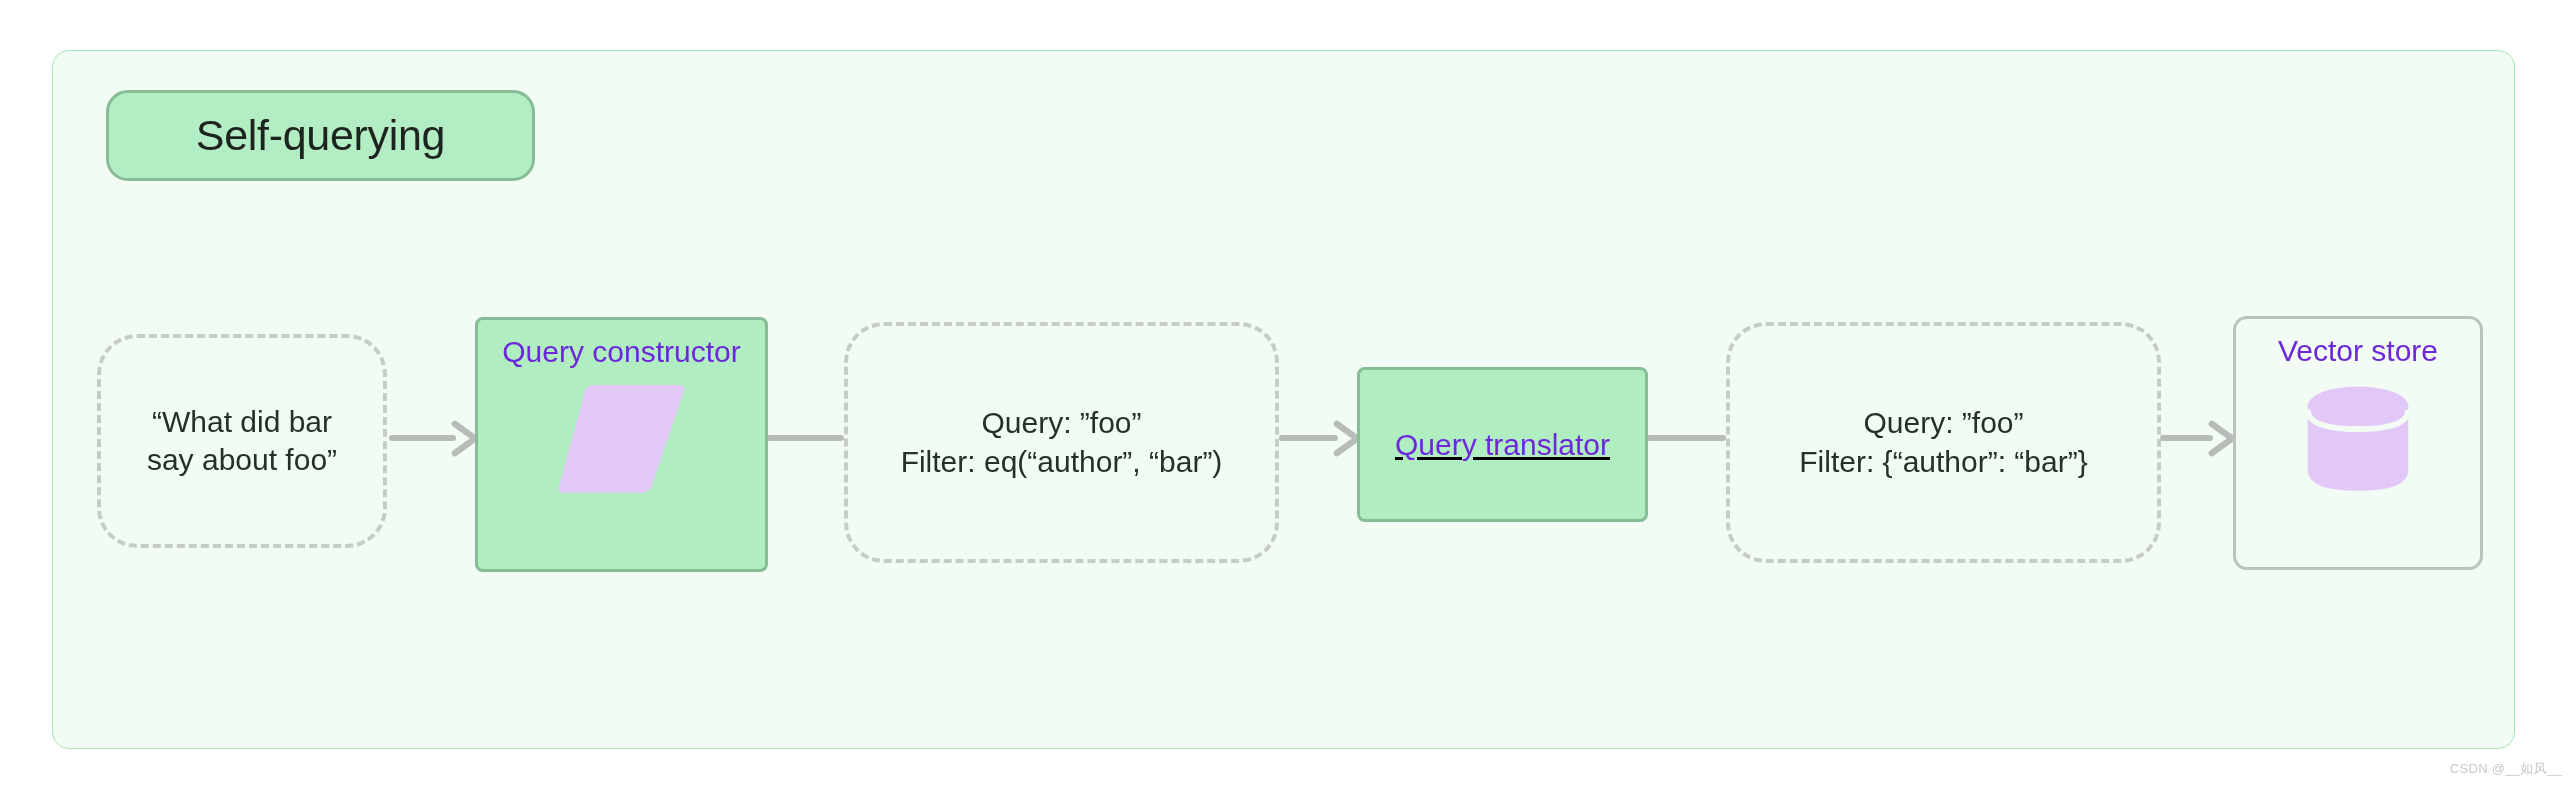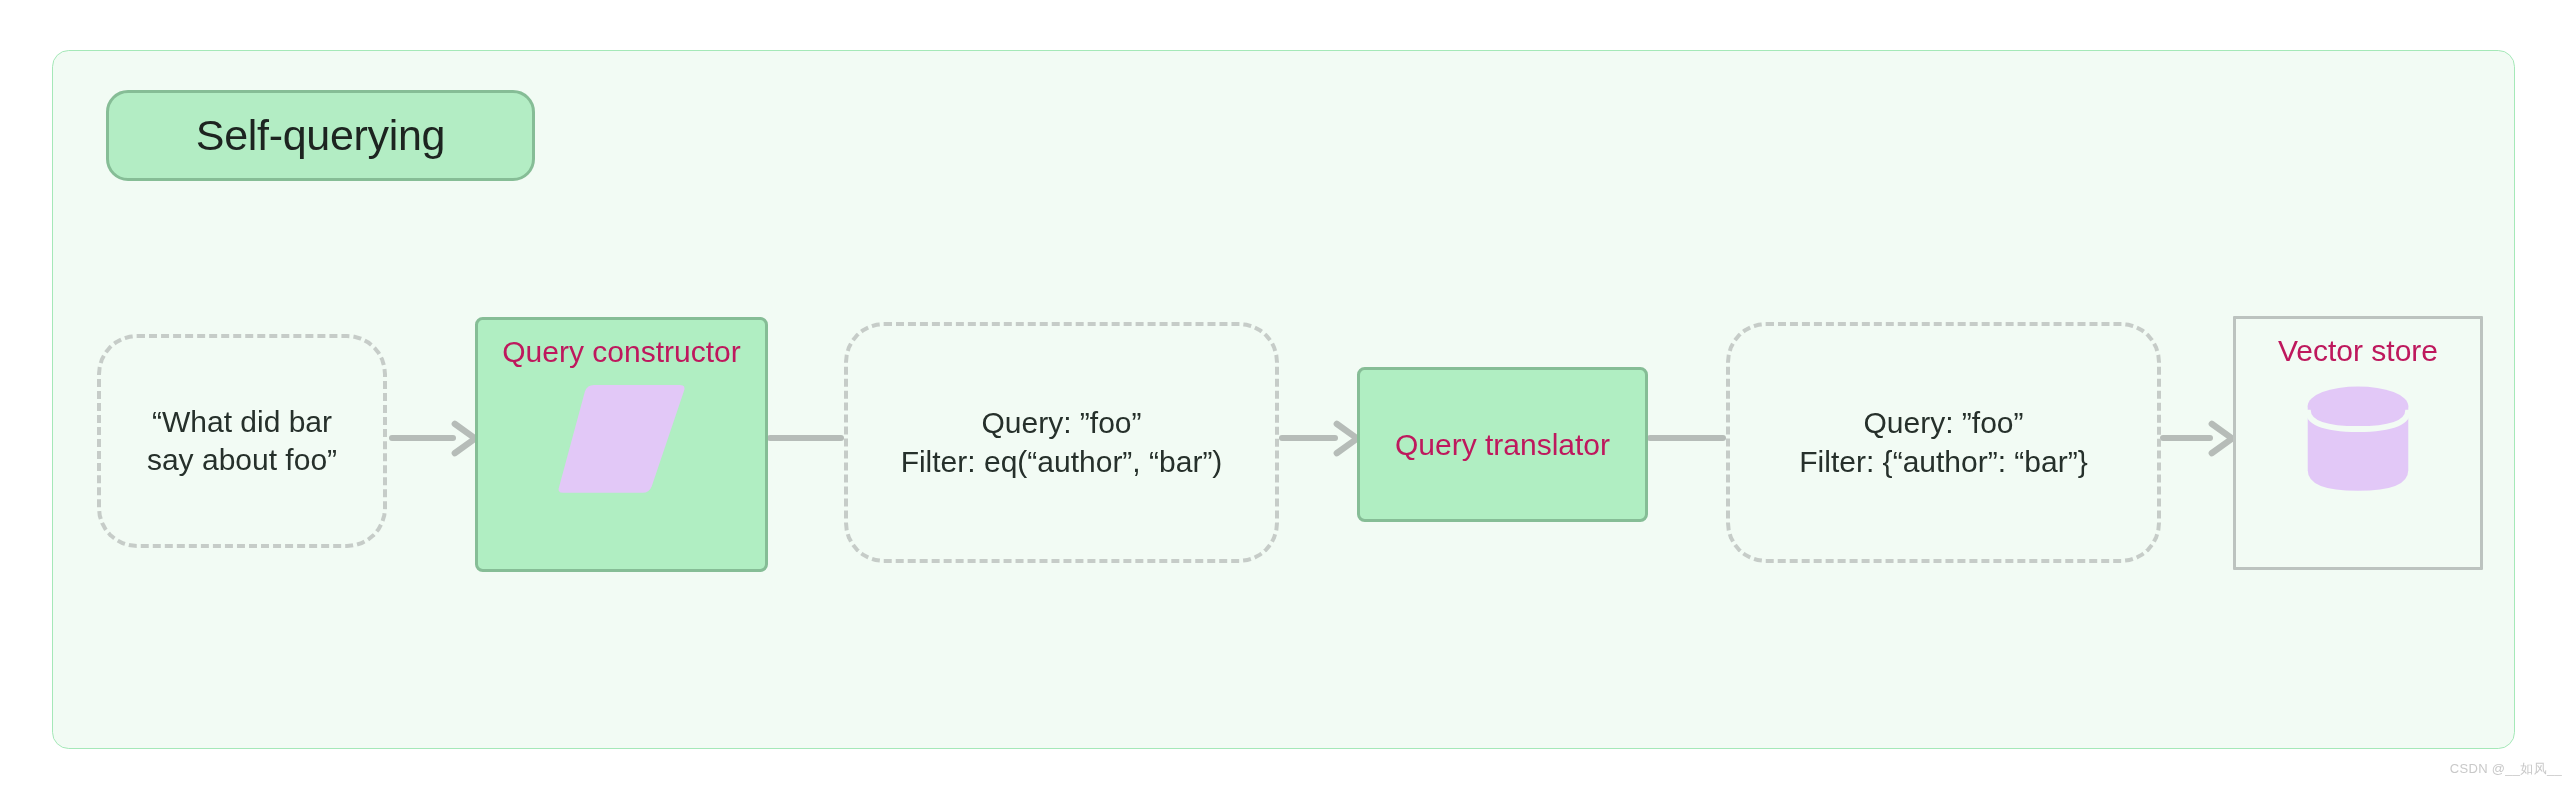--- a/index.html
+++ b/index.html
@@ -83,26 +83,26 @@
   .node.process {
     background: #b0eec2;
     border: 3.2px solid #86bd96;
     border-radius: 7.7px;
   }
 
   
   .node.plain {
     background: transparent;
     border: 3.2px solid #bcc3bf;
-    border-radius: 1px;
+    border-radius: 14px;
   }
 
   .node-label {
     font-size: 30px;
-    color: #be185d;
+    color: #6d28d9;
     line-height: 1;
     white-space: nowrap;
   }
 
   
   #node-question {
     left: 97px;  top: 334px;  width: 290px; height: 214px;
   }
 
   #node-query-constructor {
@@ -111,20 +111,21 @@
   }
   #node-query-constructor .node-label { margin-bottom: 6.4px; }
 
   #node-structured-query {
     left: 844px; top: 322px; width: 435px; height: 241px;
   }
 
   #node-query-translator {
     left: 1357px; top: 367px; width: 291px; height: 155px;
     justify-content: center;
+    text-decoration: underline;
   }
 
   #node-native-query {
     left: 1726px; top: 322px; width: 435px; height: 241px;
   }
 
   #node-vector-store {
     left: 2233px; top: 316px; width: 250px; height: 254px;
     padding-top: 16.7px;
   }

